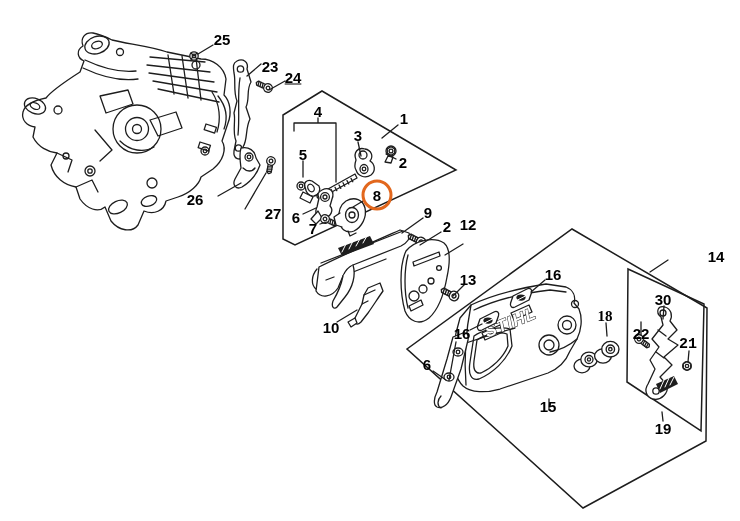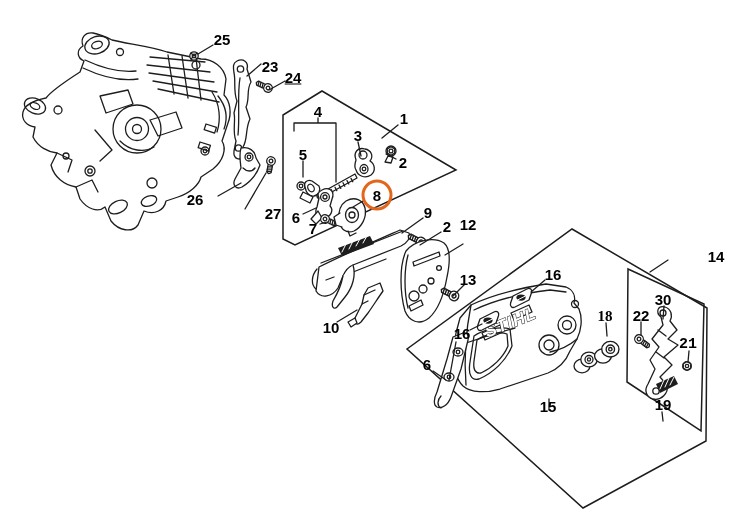--- a/index.html
+++ b/index.html
@@ -297,22 +297,22 @@
       <div class="callout" style="left: 428px; top: 212px;">9</div>
       <div class="callout" style="left: 233px; top: 213px; margin-left: 40px;">27</div>
       <div class="callout" style="left: 296px; top: 217px;">6</div>
       <div class="callout" style="left: 447px; top: 226px;">2</div>
       <div class="callout" style="left: 313px; top: 228px;">7</div>
       <div class="callout" style="left: 468px; top: 224px;">12</div>
       <div class="callout" style="left: 676px; top: 256px; margin-left: 40px;">14</div>
       <div class="callout" style="left: 553px; top: 274px;">16</div>
       <div class="callout" style="left: 468px; top: 279px;">13</div>
       <div class="callout" style="left: 663px; top: 299px;">30</div>
-      <div class="callout" style="left: 641px; top: 315px;">22</div>
+      <div class="callout" style="left: 641px; top: 333px;">22</div>
       <div class="callout" style="left: 605px; top: 316px; font-family: Liberation Serif, serif;">18</div>
       <div class="callout" style="left: 331px; top: 327px;">10</div>
       <div class="callout" style="left: 462px; top: 333px;">16</div>
       <div class="callout" style="left: 688px; top: 344px; font-family: Liberation Mono, monospace;">21</div>
       <div class="callout" style="left: 427px; top: 364px;">6</div>
       <div class="callout" style="left: 548px; top: 400px; margin-top: 6px;">15</div>
-      <div class="callout" style="left: 663px; top: 404px;">19</div>
+      <div class="callout" style="left: 663px; top: 428px;">19</div>
     </div>
 </div>
 
 </body></html>

